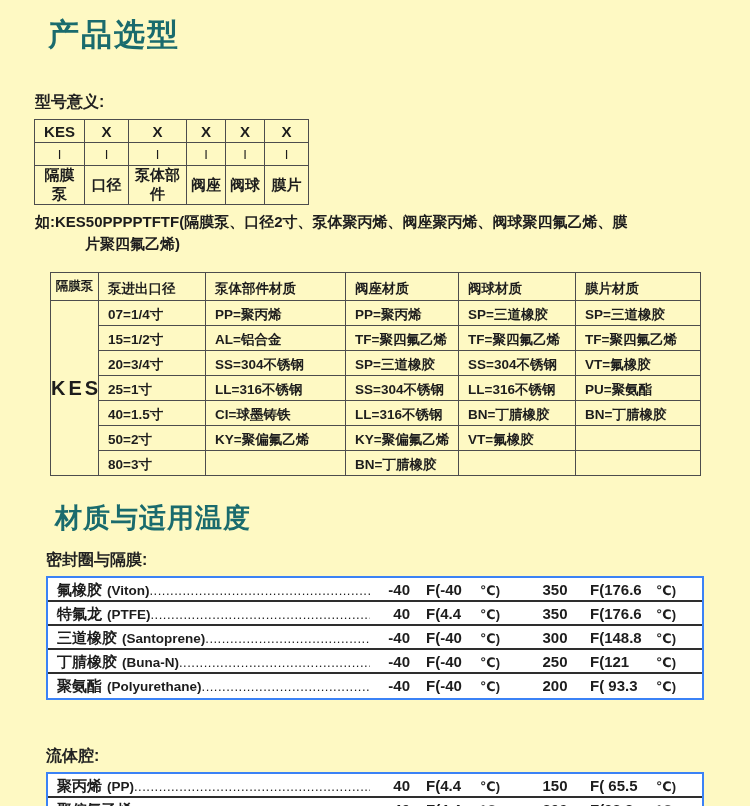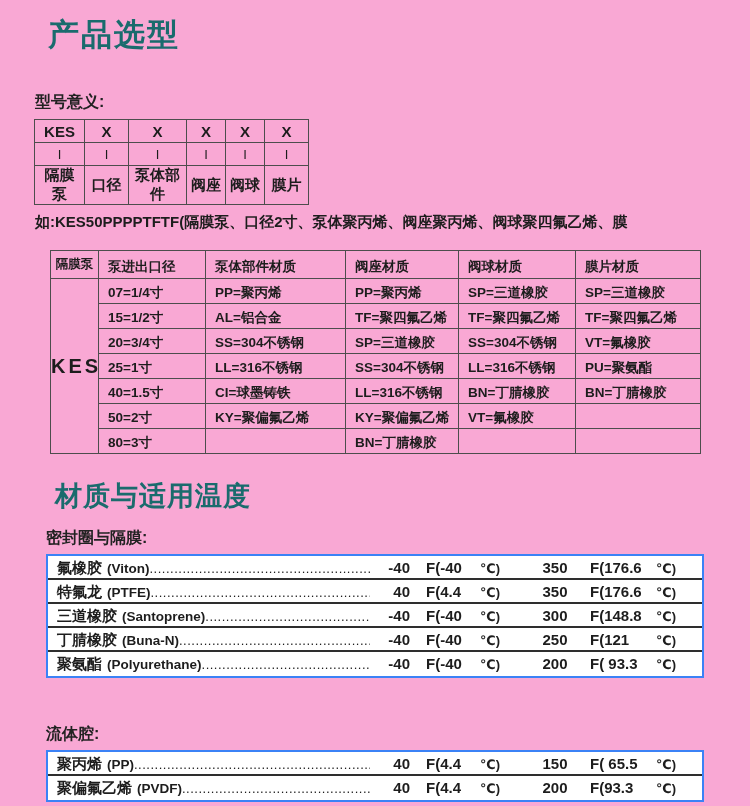--- a/index.html
+++ b/index.html
@@ -1,19 +1,19 @@
 <!DOCTYPE html>
 <html><head>
 <meta charset="utf-8">
 <style>
   * { box-sizing: border-box; }
   body { margin:0; background:#ffffff; }
   .page {
     position:relative; width:750px; height:806px; overflow:hidden;
-    background:#f9a8d4; color:#1d1d1d;
+    background:#fef9c3; color:#1d1d1d;
     font-family:"Liberation Sans","DejaVu Sans",sans-serif;
   }
   .title1 {
     margin:14px 0 0 48px; color:#1a6b6d; font-size:31px; font-weight:700;
     letter-spacing:2px;
   }
   .title2 {
     margin:24px 0 0 55px; color:#1a6b6d; font-size:27px; font-weight:700;
     letter-spacing:1px;
   }
@@ -107,20 +107,21 @@
       <td>泵体部件</td>
       <td>阀座</td>
       <td>阀球</td>
       <td>膜片</td>
     </tr>
   </tbody>
     </table>
 
   <div class="example">
     <div class="l1">如:KES50PPPPTFTF(隔膜泵、口径2寸、泵体聚丙烯、阀座聚丙烯、阀球聚四氟乙烯、膜</div>
+    <div class="l2">片聚四氟乙烯)</div>
   </div>
 
   <table class="selection-table">
     <colgroup>
       <col style="width:48px">
         <col style="width:107px">
         <col style="width:140px">
       <col style="width:113px">
         <col style="width:117px">
         <col style="width:125px">

